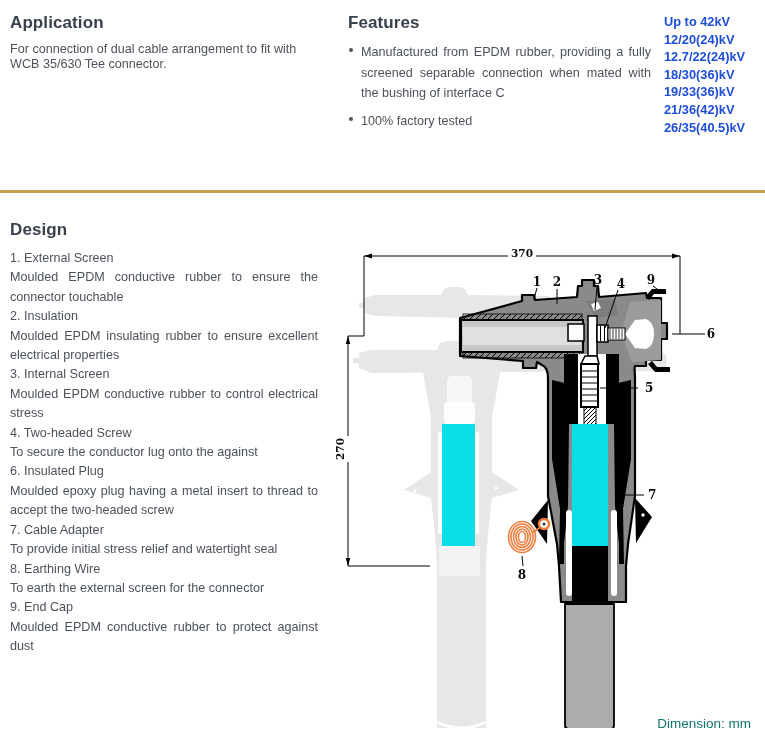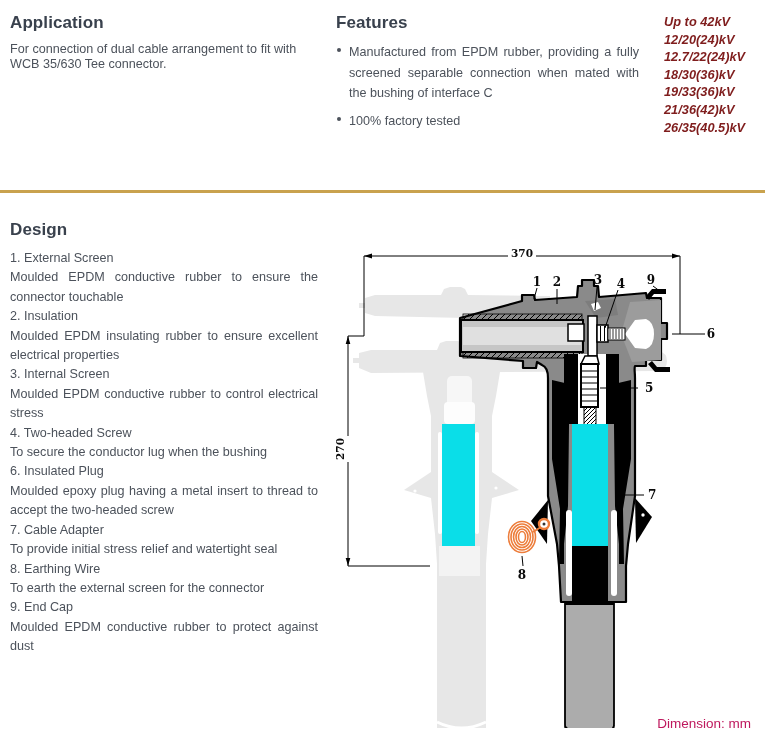--- a/index.html
+++ b/index.html
@@ -2,36 +2,36 @@
 <html><head>
 <meta charset="utf-8">
 <style>
   html,body{margin:0;padding:0;background:#fff;}
   .page{position:relative;width:765px;height:728px;background:#ffffff;overflow:hidden;
         font-family:"Liberation Sans",sans-serif;color:#4c525b;}
   .h{font-size:17px;font-weight:bold;color:#39414d;margin:0 0 9px 0;letter-spacing:.1px;}
   .col{position:absolute;}
   .app-col{left:10px;top:13px;width:302px;}
   .app-body{font-size:12.6px;line-height:15px;color:#4c525b;}
-  .feat-col{left:336px;top:13px;width:303px;}
+  .feat-col{left:348px;top:13px;width:303px;}
   .feat-list{margin:0;padding:0;list-style:none;}
   .feat-list li{position:relative;padding-left:13px;font-size:12.6px;line-height:20.5px;
                 text-align:justify;margin-bottom:7px;color:#4c525b;}
   .feat-list li .dot{position:absolute;left:1px;top:6px;width:4px;height:4px;border-radius:50%;
                 background:#4c525b;}
   .rating-col{left:664px;top:13px;width:100px;font-size:12.8px;font-weight:bold;
-              color:#7f1d1d;line-height:17.6px;font-style:italic;}
+              color:#1d4ed8;line-height:17.6px;}
   .gold-rule{position:absolute;left:0;top:190px;width:765px;height:3px;background:#c9a24e;}
   .design-col{left:10px;top:220px;width:308px;}
   .design-list{font-size:12.6px;line-height:19.4px;}
   .design-list .ttl{color:#4c525b;}
   .design-list .dsc{text-align:justify;color:#4c525b;}
   .diagram-wrap{position:absolute;left:335px;top:244px;width:430px;height:512px;}
   .dim-note{position:absolute;right:14px;top:716px;width:200px;text-align:right;
-            font-size:13.5px;color:#be185d;}
+            font-size:13.5px;color:#0f766e;}
   svg text.lbl{font-family:"DejaVu Serif",serif;font-size:12px;font-weight:bold;fill:#0a0a0a;}
   svg text.dim{font-family:"DejaVu Serif",serif;font-size:10.5px;font-weight:bold;fill:#0a0a0a;}
 </style>
 </head>
 <body>
 
 <div class="page">
 
   <div class="col app-col">
     <div class="h">Application</div>
@@ -67,21 +67,21 @@
   <div class="col design-col">
     <div class="h">Design</div>
     <div class="design-list">
       <div class="ttl">1. External Screen</div>
       <div class="dsc">Moulded EPDM conductive rubber to ensure the connector touchable</div>
       <div class="ttl">2. Insulation</div>
       <div class="dsc">Moulded EPDM insulating rubber to ensure excellent electrical properties</div>
       <div class="ttl">3. Internal Screen</div>
       <div class="dsc">Moulded EPDM conductive rubber to control electrical stress</div>
       <div class="ttl">4. Two-headed Screw</div>
-      <div class="dsc">To secure the conductor lug when the bushing</div>
+      <div class="dsc">To secure the conductor lug onto the against</div>
       <div class="ttl">6. Insulated Plug</div>
       <div class="dsc">Moulded epoxy plug having a metal insert to thread to accept the two-headed screw</div>
       <div class="ttl">7. Cable Adapter</div>
       <div class="dsc">To provide initial stress relief and watertight seal</div>
       <div class="ttl">8. Earthing Wire</div>
       <div class="dsc">To earth the external screen for the connector</div>
       <div class="ttl">9. End Cap</div>
       <div class="dsc">Moulded EPDM conductive rubber to protect against dust</div>
     </div>
   </div>

